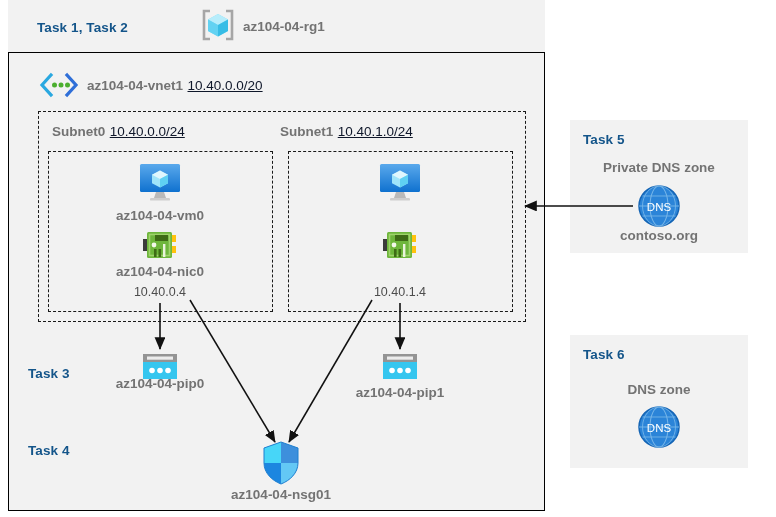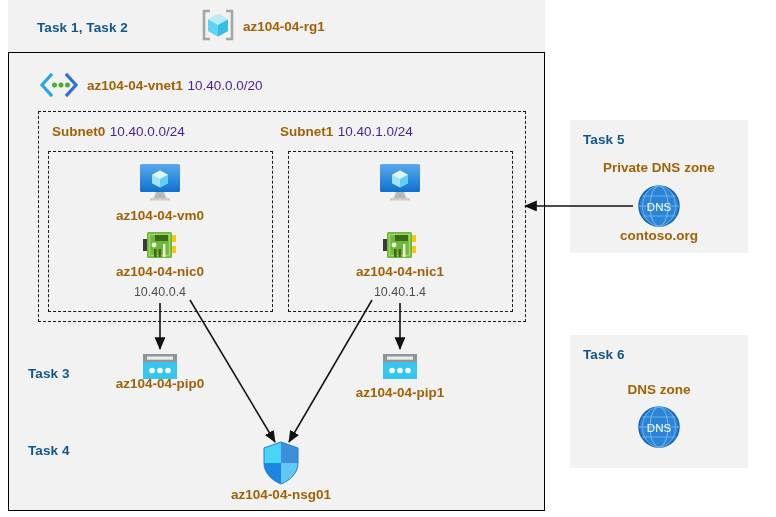--- a/index.html
+++ b/index.html
@@ -27,22 +27,22 @@
   }
 
   .task-label {
     color: #14558a;
     font-weight: bold;
     font-size: 13.5px;
     letter-spacing: .1px;
     white-space: nowrap;
   }
 
-  .bold-name { font-weight: bold; color: #a16207; font-size: 13.5px; white-space: nowrap; }
-  .reg-name  { font-weight: normal; color: #4c1d95; font-size: 13.5px; white-space: nowrap; }
+  .bold-name { font-weight: bold; color: #737373; font-size: 13.5px; white-space: nowrap; }
+  .reg-name  { font-weight: normal; color: #0f172a; font-size: 13.5px; white-space: nowrap; text-decoration: underline; }
   .small-ip  { font-weight: normal; color: #4d4d4d; font-size: 12.5px; white-space: nowrap; text-align: center;}
 
   .center-text { text-align: center; white-space: nowrap; }
 
   
   #vnet-subnets-box {
     left: 38px; top: 111px; width: 488px; height: 211px;
     border: 1.7px dashed #1a1a1a;
     background: #f2f2f2;
   }
@@ -207,21 +207,20 @@
       <rect x="27" y="16" width="6" height="7" fill="#ffc20e"></rect>
       <rect x="4" y="2" width="25" height="26" rx="1.5" fill="#6eb63c"></rect>
       <rect x="6.5" y="4.5" width="20" height="21" fill="none" stroke="#9fd36b" stroke-width="1.6"></rect>
       <rect x="12" y="5" width="13" height="6" fill="#3e6b16"></rect>
       <circle cx="11" cy="15" r="2.4" fill="#f2f7ea"></circle>
       <rect x="11" y="19" width="2.6" height="8" fill="#3e6b16"></rect>
       <rect x="15.5" y="19" width="2.6" height="8" fill="#3e6b16"></rect>
       <rect x="20" y="14" width="2.4" height="13" fill="#eaf4dc"></rect>
     </svg>
   </div>
-  <div class="abs bold-name center-text" style="left:325px; top:264px; width:150px;">az104-04-nic1</div>
   <div class="abs small-ip" style="left:325px; top:285px; width:150px;">10.40.1.4</div>
 
   <div class="abs task-box" id="task3-box"></div>
   <div class="abs task-label" style="left:28px; top:350px;margin-top:16px;">Task 3</div>
 
   <div class="abs icon-wrap pip-icon" style="left:141px; top:352px;">
     <svg viewBox="0 0 38 30" width="38" height="30">
       <rect x="2" y="2" width="34" height="8" fill="#949494"></rect>
       <rect x="6" y="4.5" width="26" height="3.2" fill="#ececec"></rect>
       <rect x="2" y="10" width="34" height="17" fill="#35c6ef"></rect>

